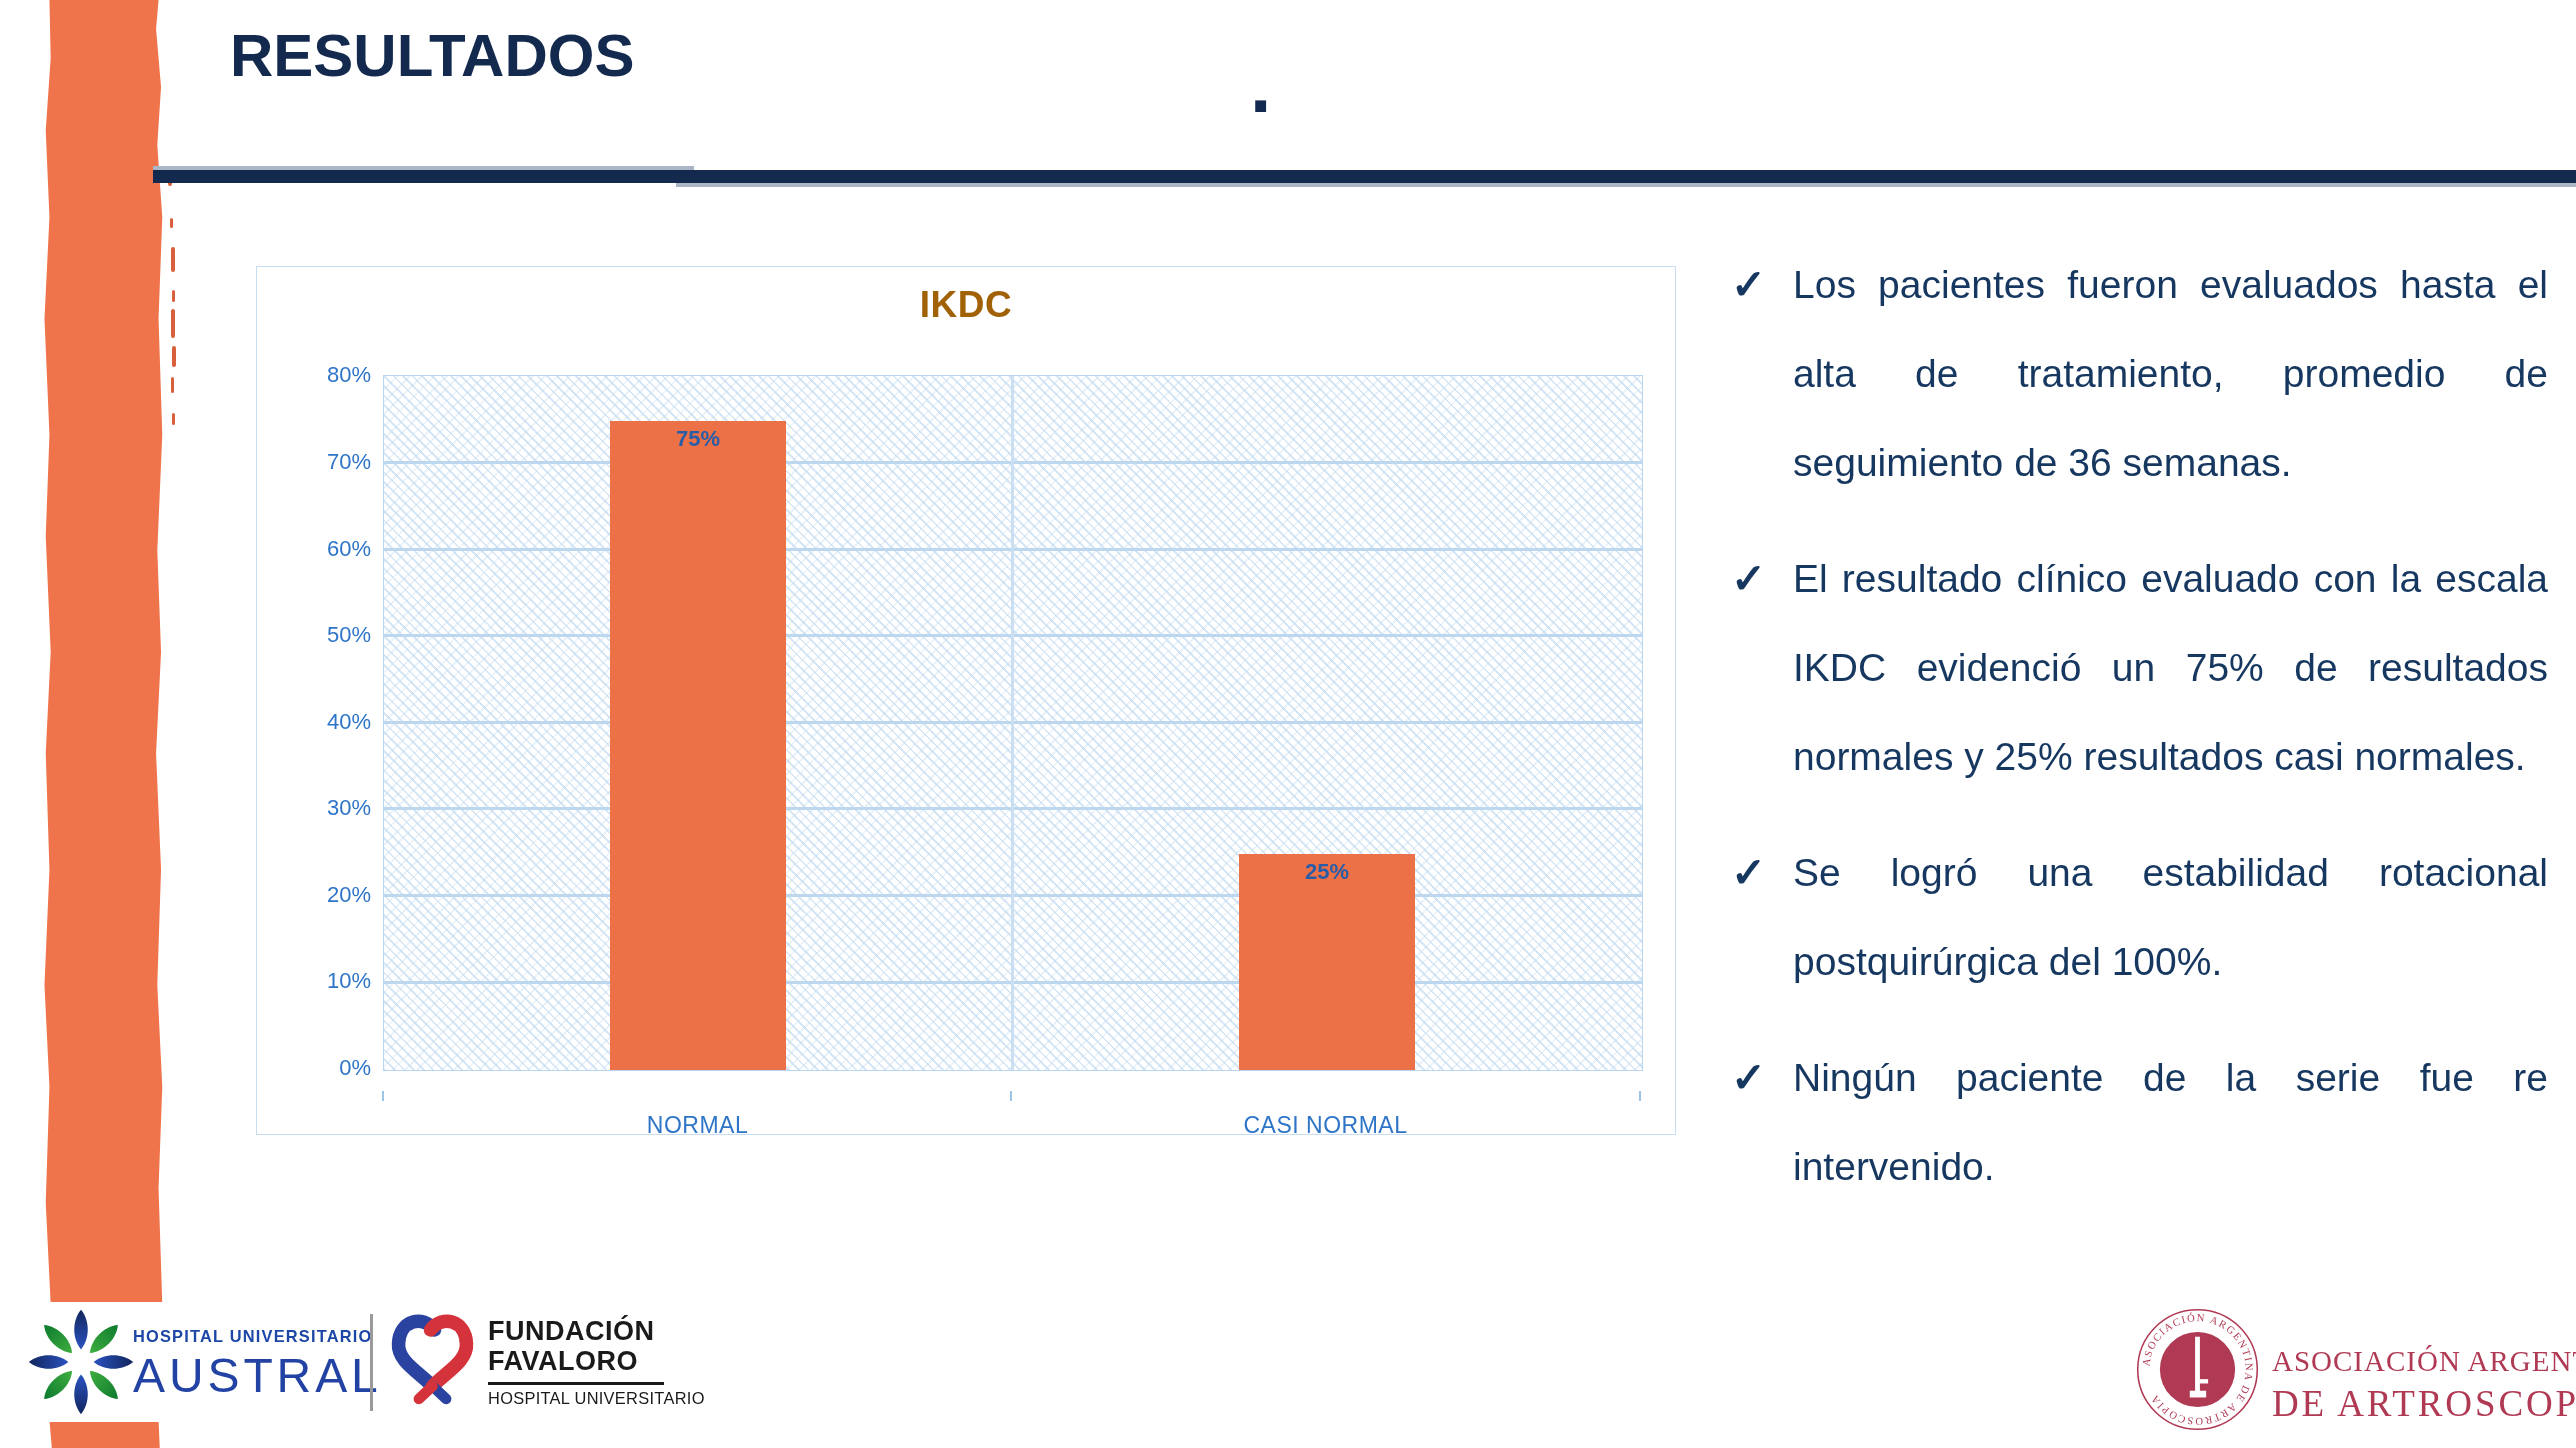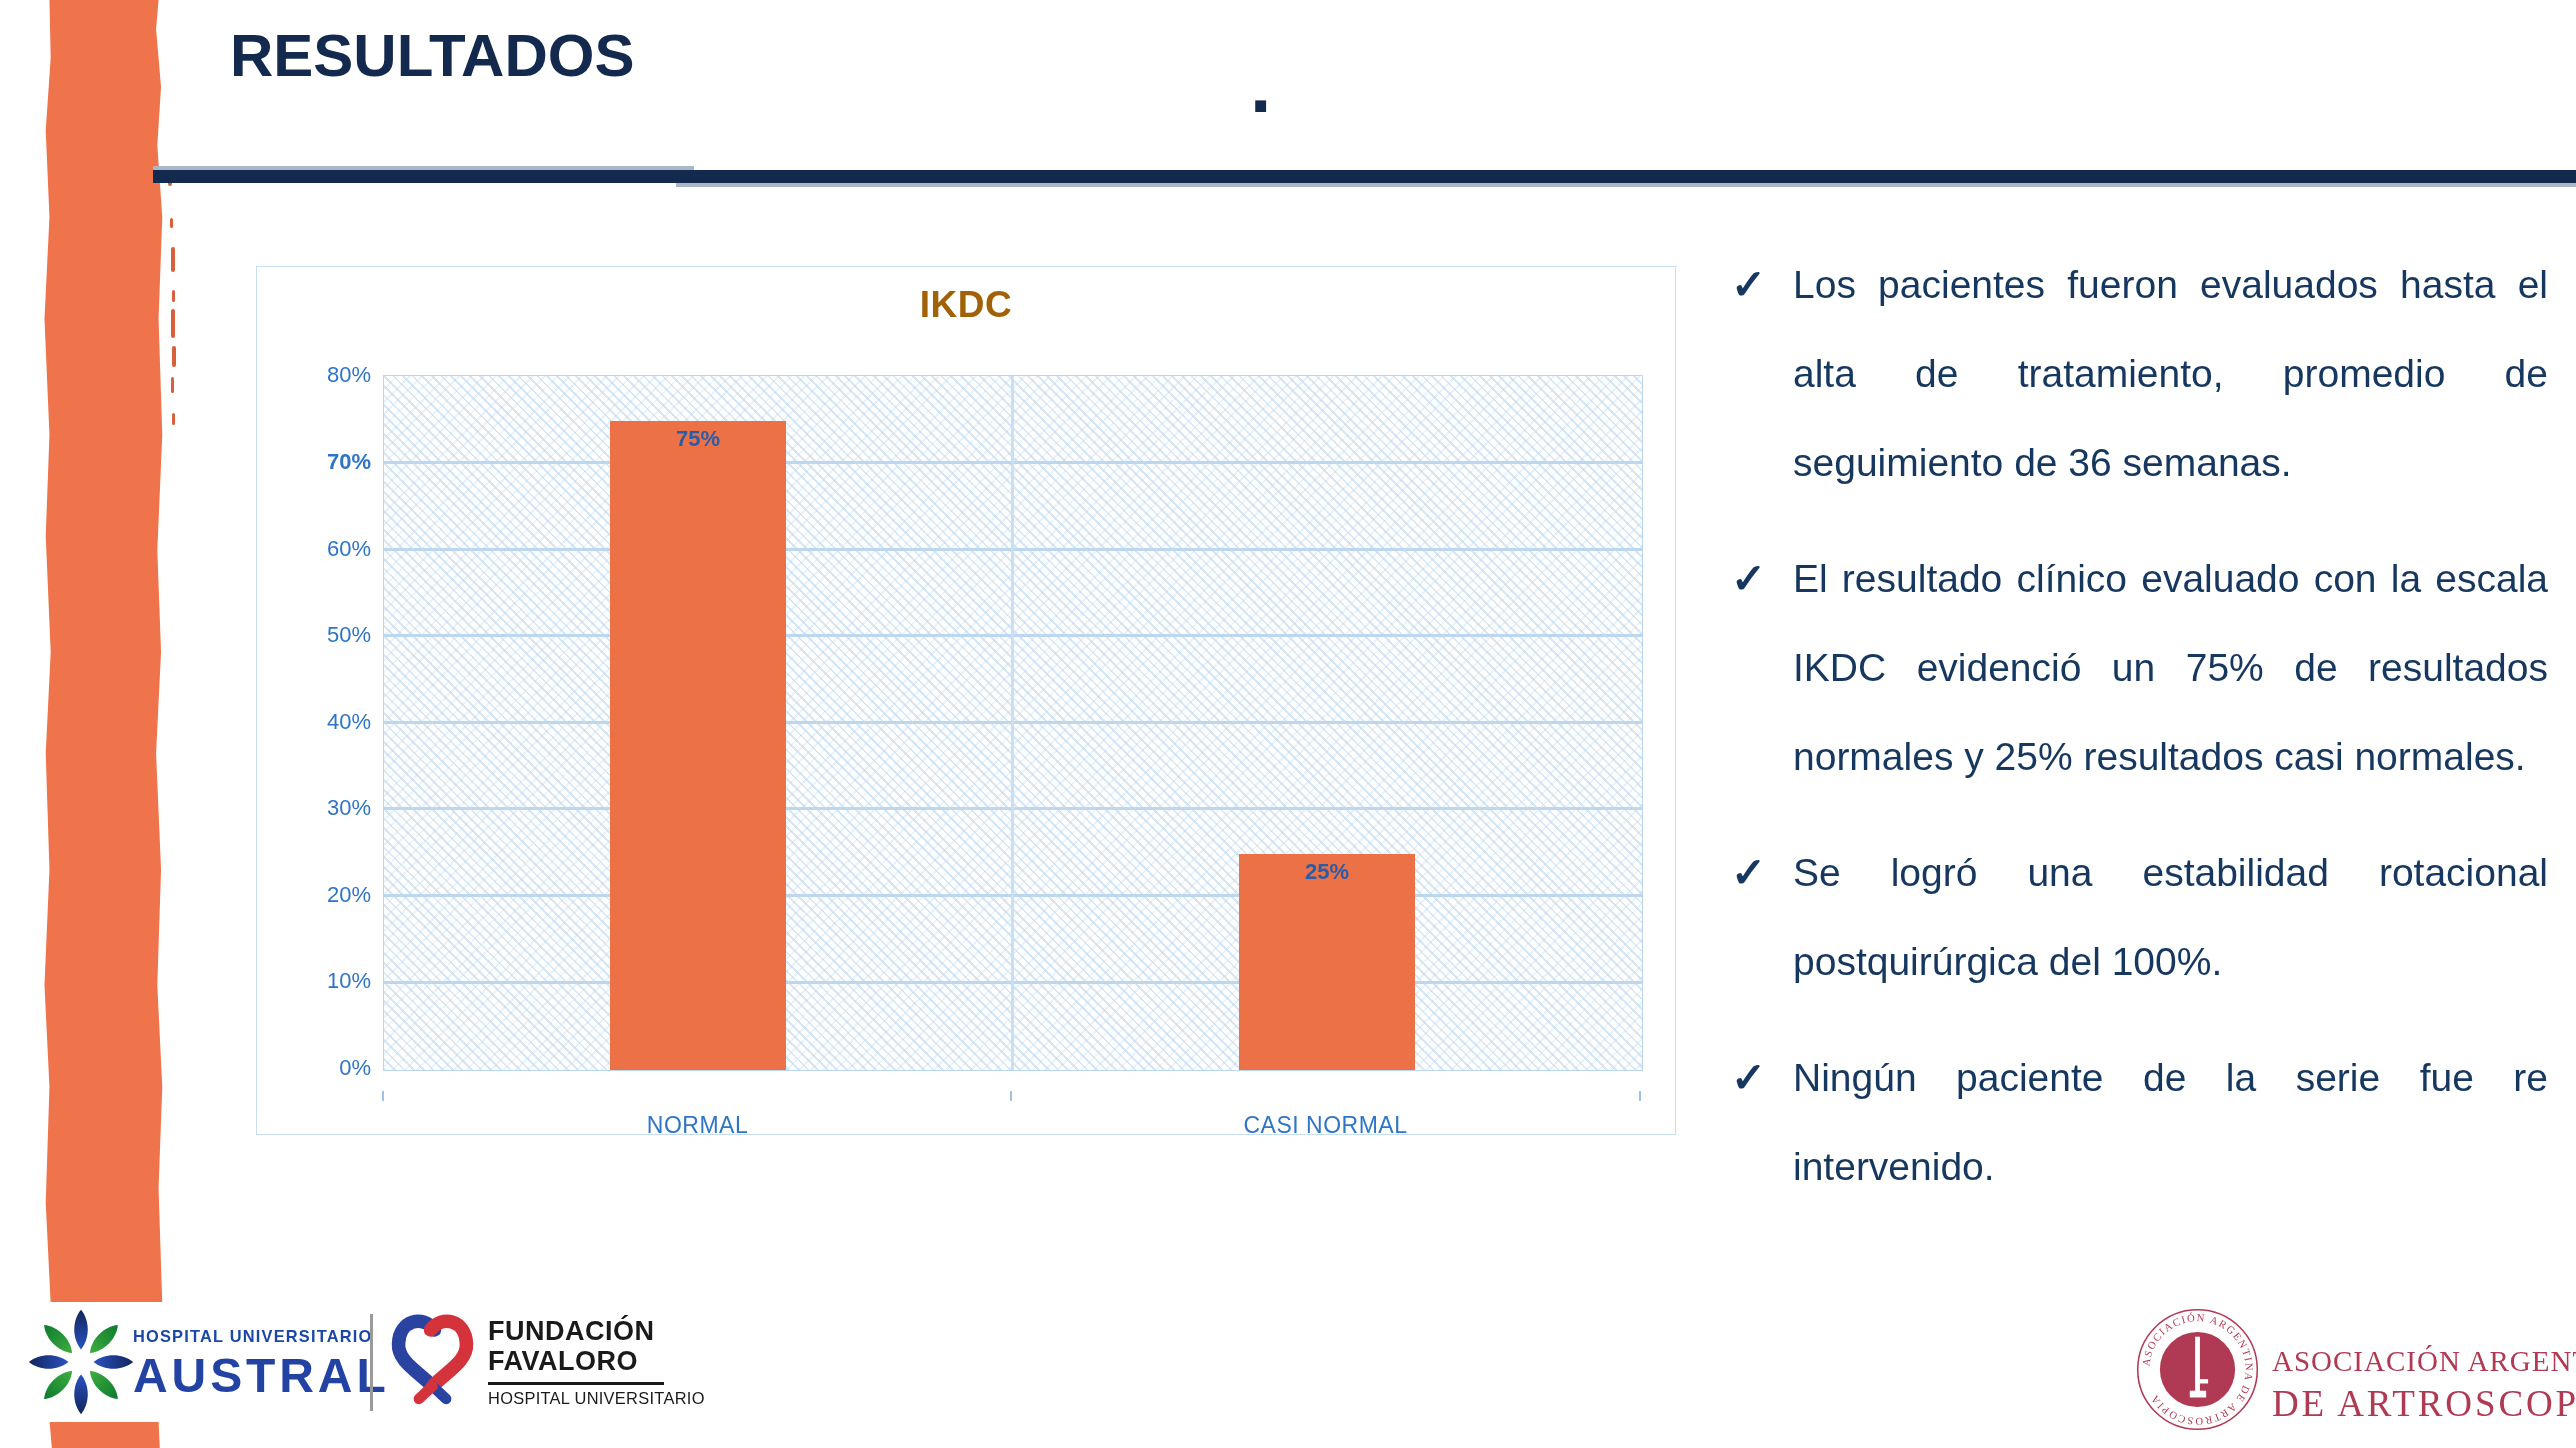--- a/index.html
+++ b/index.html
@@ -58,21 +58,21 @@
   }
   .bullets li .check{
     position:absolute;left:0;top:0;font-size:42px;color:#16375f;font-weight:bold;
   }
 
   
   .footer-panel{position:absolute;left:0;top:1302px;width:652px;height:120px;background:#ffffff;z-index:2;}
   .austral-flower{position:absolute;left:27px;top:1308px;z-index:3;}
   .austral-text{position:absolute;left:133px;top:1327px;z-index:3;}
   .austral-tagline{font-size:16.4px;font-weight:bold;color:#1d47a6;letter-spacing:1.2px;}
-  .austral-name{font-size:48px;font-weight:700;color:#2343a4;letter-spacing:3.9px;margin-top:1.9px;}
+  .austral-name{font-size:48px;font-weight:400;color:#2343a4;letter-spacing:3.9px;margin-top:1.9px;}
   .logo-divider{position:absolute;left:370px;top:1314px;width:2.9px;height:97px;background:#9a9a9a;z-index:3;}
   .favaloro-heart{position:absolute;left:384px;top:1306px;z-index:3;}
   .favaloro-text{position:absolute;left:488px;top:1316px;z-index:3;color:#1a1a1a;}
   .favaloro-name{font-size:27px;font-weight:bold;letter-spacing:0.5px;line-height:30px;}
   .favaloro-rule{width:176px;height:2.9px;background:#1a1a1a;margin:5.8px 0 4.8px 0;}
   .favaloro-tagline{font-size:16.4px;letter-spacing:0.3px;}
   .aaa-seal{position:absolute;left:2130px;top:1302px;z-index:3;}
   .aaa-text{position:absolute;left:2272px;top:1345px;z-index:3;color:#b03a54;font-family:"Liberation Serif", serif;}
   .aaa-line1{font-size:29px;letter-spacing:1px;white-space:nowrap;}
   .aaa-line2{font-size:37px;letter-spacing:2.9px;margin-top:3.9px;white-space:nowrap;}
@@ -93,21 +93,21 @@
 <div class="page-title">RESULTADOS</div>
 <div class="stray-mark">.</div>
 <div class="title-rule-shadow-a"></div>
 <div class="title-rule-shadow-b"></div>
 <div class="title-rule"></div>
 
 <div class="chart-panel">
   <div class="chart-title">IKDC</div>
   <div class="y-axis">
       <div class="ytick" style="top: -12.6px;">80%</div>
-      <div class="ytick" style="top: 74px; font-weight: bold;">70%</div>
+      <div class="ytick" style="top: 74px;">70%</div>
       <div class="ytick" style="top: 161px;">60%</div>
       <div class="ytick" style="top: 247px;">50%</div>
       <div class="ytick" style="top: 334px;">40%</div>
       <div class="ytick" style="top: 420px;">30%</div>
       <div class="ytick" style="top: 507px;">20%</div>
       <div class="ytick" style="top: 593px;">10%</div>
       <div class="ytick" style="top: 680px;">0%</div>
     </div>
   <div class="plot-area">
       <div class="gridline" style="top: 85px;"></div>

